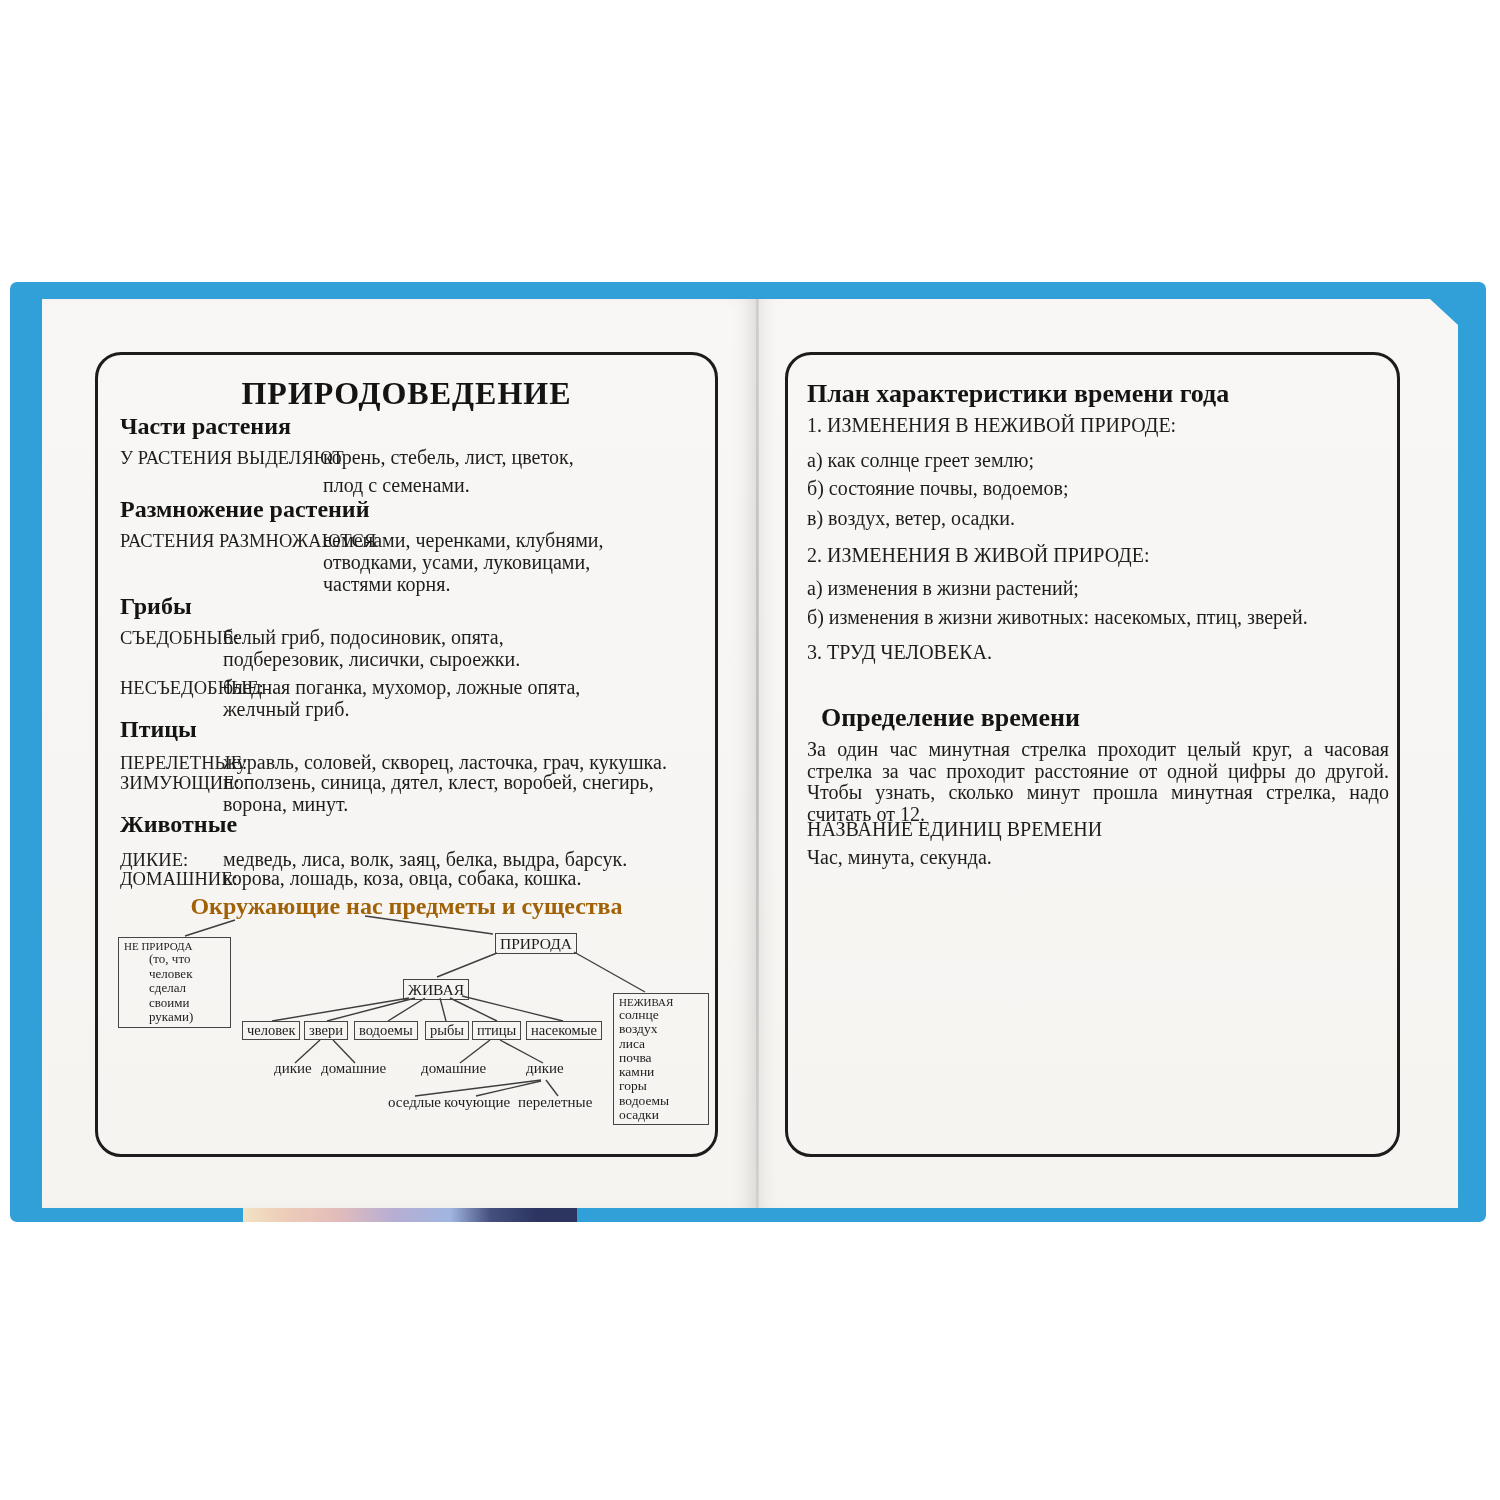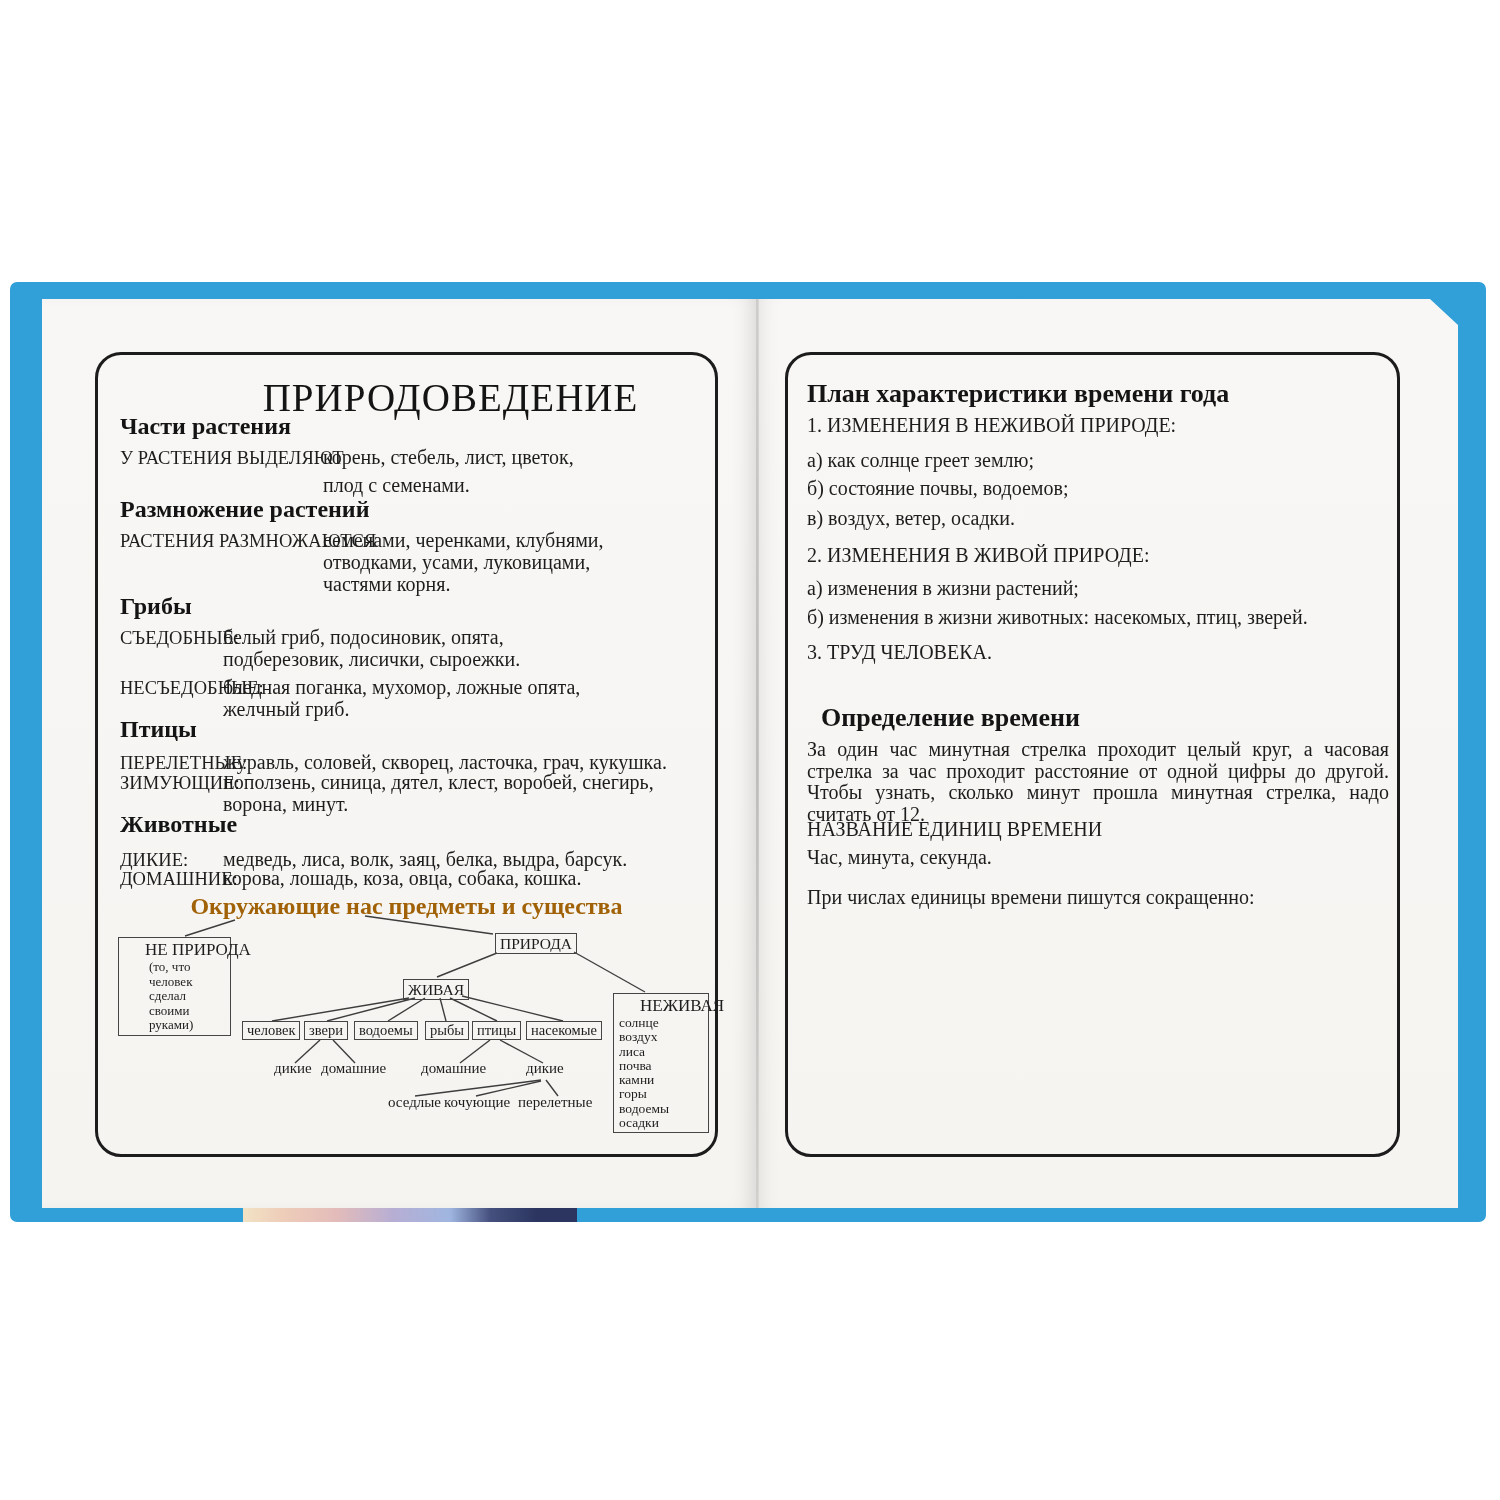--- a/index.html
+++ b/index.html
@@ -11,29 +11,29 @@
   .spread{position:absolute;left:42px;top:299px;width:1416px;height:909px;}
   .page{position:absolute;top:0;height:100%;background:linear-gradient(180deg,#f8f7f5 0%,#f5f4f1 100%);}
   .page.pl{left:0;width:716px;box-shadow:inset -18px 0 22px -14px rgba(0,0,0,0.16);}
   .page.pr{left:716px;width:700px;clip-path:polygon(0 0,672px 0,700px 26px,700px 100%,0 100%);
            box-shadow:inset 16px 0 20px -14px rgba(0,0,0,0.10);}
   .fold{position:absolute;left:714px;top:0;width:3px;height:100%;
         background:linear-gradient(180deg,rgba(0,0,0,.08),rgba(0,0,0,.15),rgba(0,0,0,.06));}
   .tbox{position:absolute;top:53px;height:799px;border:3px solid #1c1c1c;border-radius:26px;}
   .tbox.l{left:53px;width:617px;}
   .tbox.r{left:743px;width:609px;}
-  .ttl{position:absolute;left:0;width:100%;text-align:center;font-weight:normal;font-size:39px;letter-spacing:1px;white-space:nowrap;color:#141414;padding-left:44px;}
+  .ttl{position:absolute;left:0;width:100%;text-align:center;font-weight:bold;font-size:32px;letter-spacing:1px;white-space:nowrap;color:#141414;}
   .h{position:absolute;font-weight:bold;font-size:24px;white-space:nowrap;color:#141414;}
   .bl{position:absolute;font-size:20px;line-height:24px;white-space:nowrap;}
   .lbl{font-size:18.5px;}
   .para{position:absolute;left:19px;width:582px;font-size:20px;line-height:21.5px;text-align:justify;}
   .dh{position:absolute;left:0;width:100%;text-align:center;font-weight:bold;font-size:24px;white-space:nowrap;color:#a16207;}
   .dsvg{position:absolute;left:0;top:0;pointer-events:none;}
   .dbox{position:absolute;border:1.5px solid #454545;background:transparent;}
-  .dbox .bt{font-size:17px;white-space:nowrap;margin-left:21px;}
+  .dbox .bt{font-size:11px;white-space:nowrap;}
   .dbox.small{font-size:14.5px;padding:0 4px;line-height:17px;white-space:nowrap;text-align:center;}
   .note{font-size:13px;line-height:14.5px;white-space:normal;margin-left:25px;}
   .ditems{font-size:13.5px;line-height:14.3px;}
   .dlabel{position:absolute;font-size:15px;white-space:nowrap;}
 </style>
 </head>
 <body>
 
 <div class="canvas">
   <div class="cover"></div>
@@ -152,16 +152,15 @@
       <div class="bl" style="top:188px;left:19px">2. ИЗМЕНЕНИЯ В ЖИВОЙ ПРИРОДЕ:</div>
       <div class="bl" style="top:221px;left:19px">а) изменения в жизни растений;</div>
       <div class="bl" style="top:250px;left:19px">б) изменения в жизни животных: насекомых, птиц, зверей.</div>
       <div class="bl" style="top:285px;left:19px">3. ТРУД ЧЕЛОВЕКА.</div>
 
       <div class="h" style="top:348px;left:33px;font-size:26px">Определение времени</div>
       <div class="para" style="top:384px">За один час минутная стрелка проходит целый круг, а часовая стрелка за час проходит расстояние от одной цифры до другой. Чтобы узнать, сколько минут прошла минутная стрелка, надо считать от 12.</div>
 
       <div class="bl" style="top:462px;left:19px">НАЗВАНИЕ ЕДИНИЦ ВРЕМЕНИ</div>
       <div class="bl" style="top:490px;left:19px">Час, минута, секунда.</div>
-      <div class="bl" style="top:530px;left:19px">При числах единицы времени пишутся сокращенно:</div>
     </div>
   </div>
 </div>
 
 </body></html>

